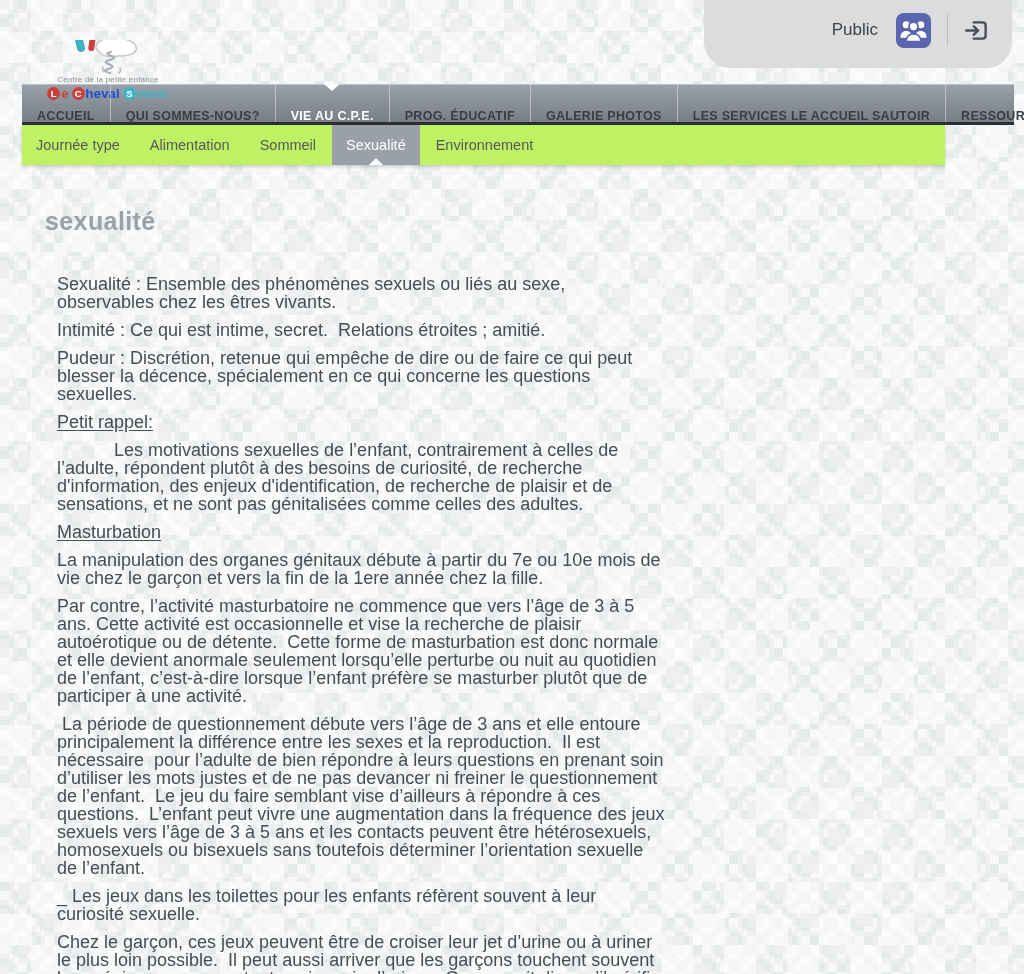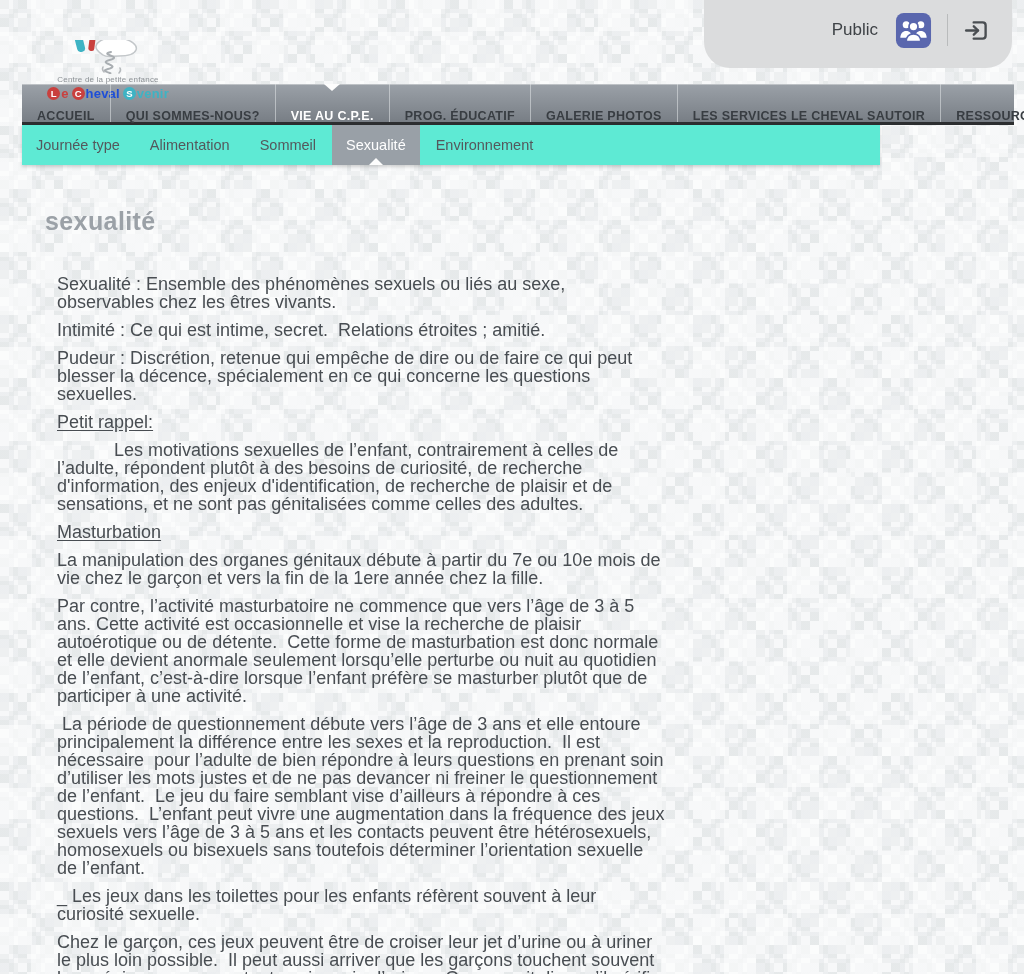--- a/index.html
+++ b/index.html
@@ -50,22 +50,22 @@
   }
   .main-nav .nav-item + .nav-item{ border-left:1px solid rgba(225,229,232,.55);text-align:center; }
   .main-nav .nav-item.active{ color:#ffffff; }
   .main-nav .nav-item.active::before{
     content:""; position:absolute; top:0; left:50%; transform:translateX(-50%);
     border-left:8px solid transparent; border-right:8px solid transparent; border-top:7px solid #fdfdfd;
   }
 
   
   .sub-nav{
-    margin-left:22px; width:858px; height:40px; display:flex; align-items:flex-start;
-    background:#5eead4; box-shadow:0 2px 3px rgba(0,0,0,.16);
+    margin-left:22px; width:923px; height:40px; display:flex; align-items:flex-start;
+    background:#bef264; box-shadow:0 2px 3px rgba(0,0,0,.16);
   }
   .sub-nav .sub-item{
     padding:0 14px; line-height:40px; font-size:14.5px; color:var(--subnav-text,#54585c);
     cursor:pointer; position:relative; white-space:nowrap; margin-right:2px;
   }
   .sub-nav .sub-item.active{ background:var(--active-tab-bg,#99a0a7); color:#fff; }
   .sub-nav .sub-item.active::after{
     content:""; position:absolute; bottom:0; left:50%; transform:translateX(-50%);
     border-left:7px solid transparent; border-right:7px solid transparent; border-bottom:7px solid #fdfdfd;
   }
@@ -132,21 +132,21 @@
       </button>
     </div>
   </header>
 
   <nav class="main-nav" id="mainNav">
       <div class="nav-item">ACCUEIL</div>
       <div class="nav-item">QUI SOMMES-NOUS?</div>
       <div class="nav-item active">VIE AU C.P.E.</div>
       <div class="nav-item">PROG. ÉDUCATIF</div>
       <div class="nav-item">GALERIE PHOTOS</div>
-      <div class="nav-item">LES SERVICES LE CHEVAL SAUTOIR</div>
+      <div class="nav-item">LES SERVICES LE ACCUEIL SAUTOIR</div>
       <div class="nav-item">RESSOURCES</div>
     </nav>
 
   <nav class="sub-nav" id="subNav">
       <div class="sub-item">Journée type</div>
       <div class="sub-item">Alimentation</div>
       <div class="sub-item">Sommeil</div>
       <div class="sub-item active">Sexualité</div>
       <div class="sub-item">Environnement</div>
     </nav>

